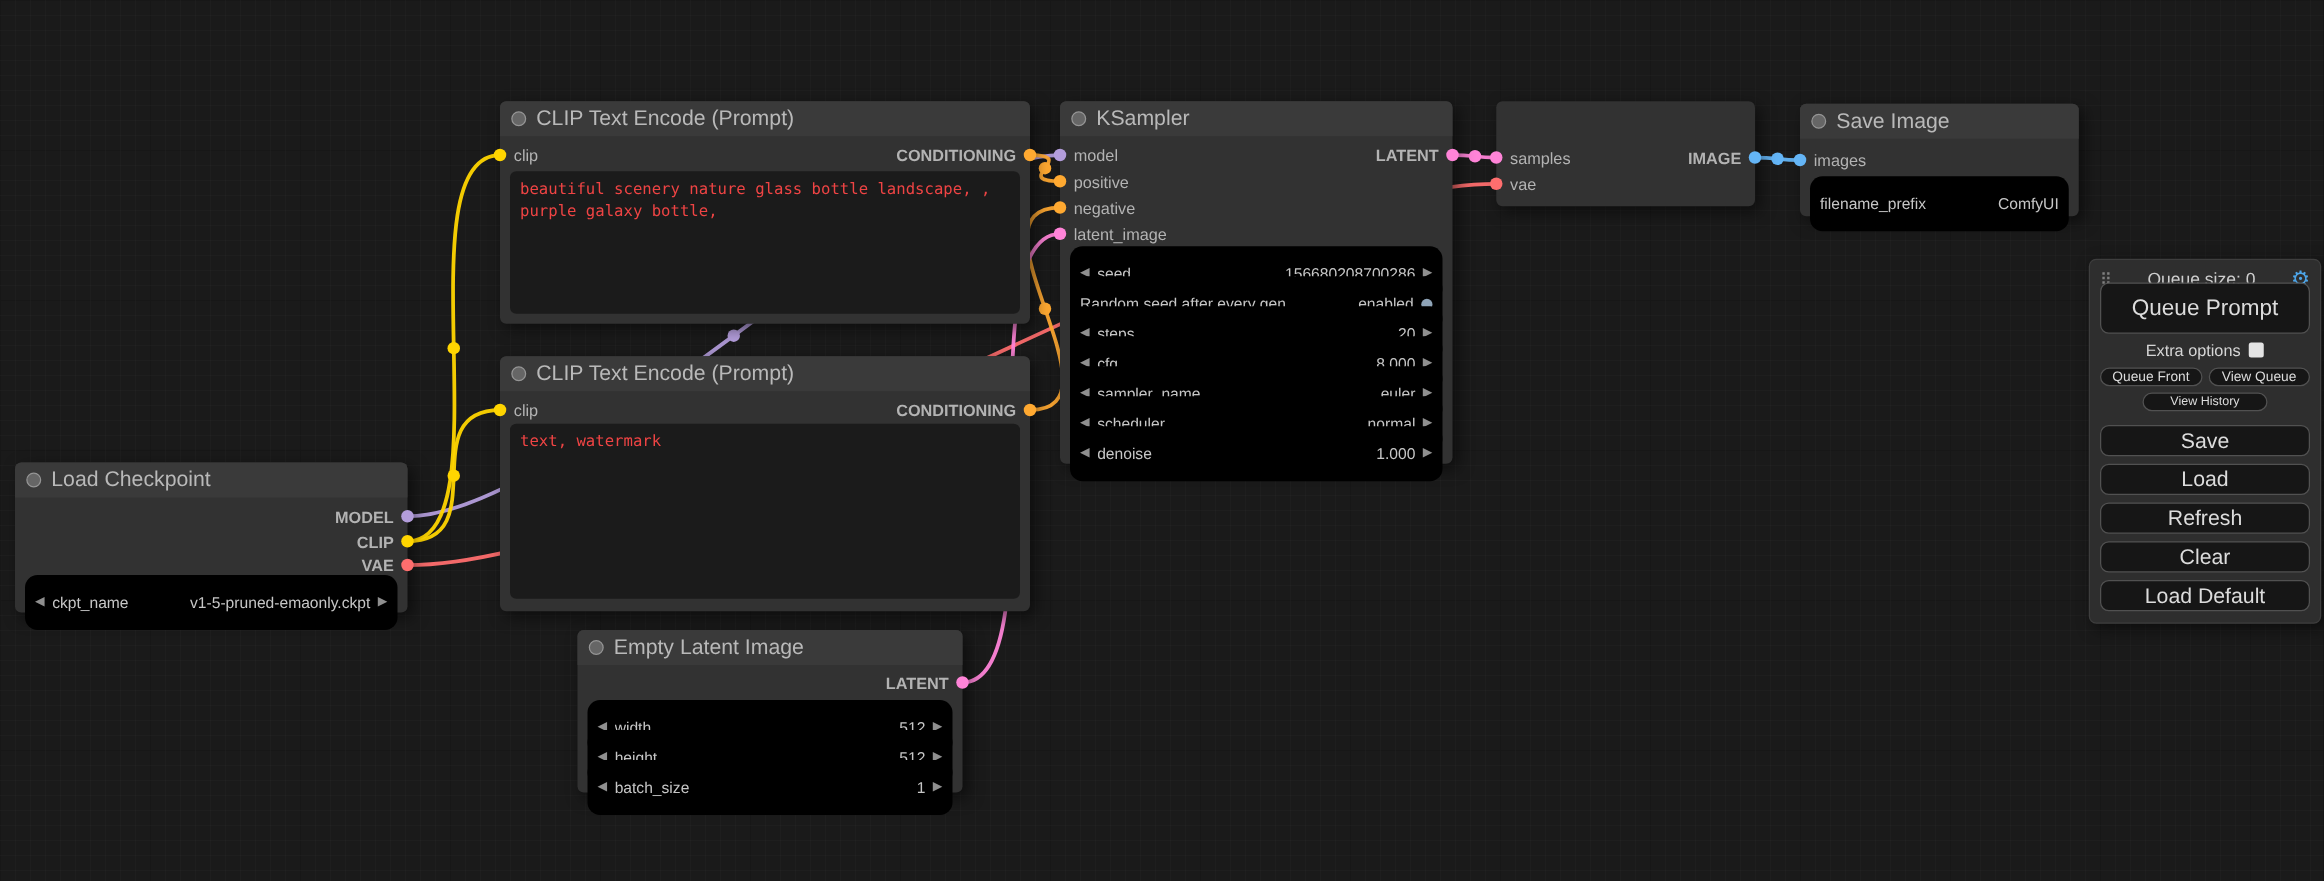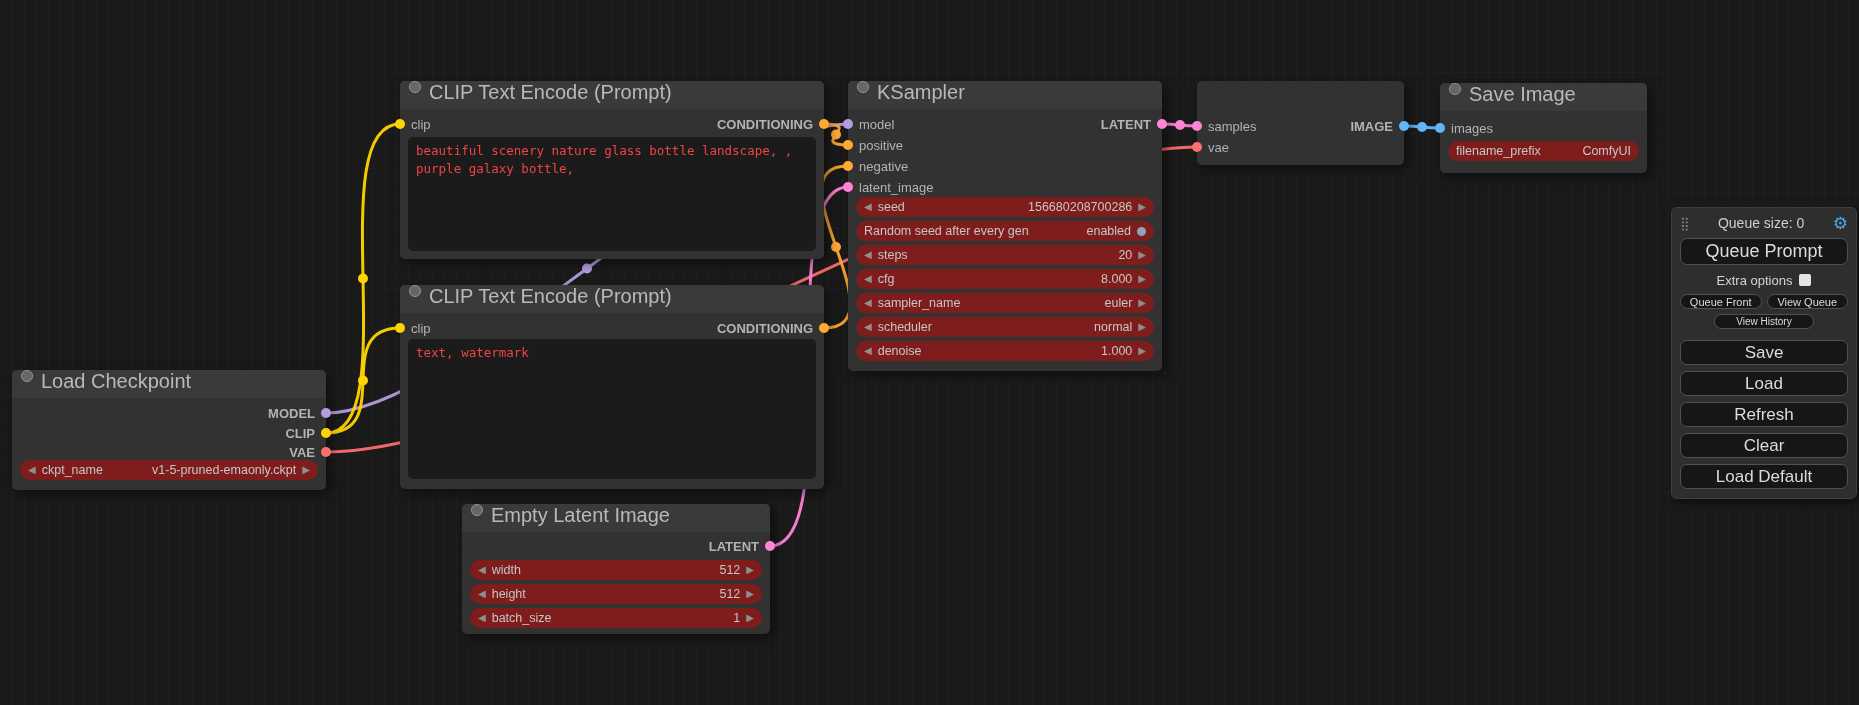--- a/index.html
+++ b/index.html
@@ -15,36 +15,36 @@
     font-family:"Liberation Sans", sans-serif;
   }
   svg.wires { position:absolute; left:0; top:0; z-index:1; }
   svg.wires path { fill:none; stroke-width:3; stroke-linecap:round; opacity:0.95; }
 
   .node {
     position:absolute; background:#323232; border-radius:5px; z-index:2;
     box-shadow:4px 4px 12px rgba(0,0,0,0.5);
   }
   .node-title {
-    height:28px; display:flex; gap:8px; padding:0 9px;
-    background:#3a3a3a; border-radius:5px 5px 0 0; color:#b9b9b9; font-size:20px;
+    height:28px; display:flex; align-items:center; gap:8px; padding:0 9px;
+    background:#3a3a3a; border-radius:5px 5px 0 0; color:#b9b9b9; font-size:17px;
     white-space:nowrap; overflow:hidden;
   }
   .title-dot { width:10px; height:10px; border-radius:50%; background:#666; border:1px solid #959595; flex:none; }
   .slot { position:absolute; height:20px; display:flex; align-items:center; gap:6px;
           color:#b3b3b3; font-size:13px; white-space:nowrap; z-index:2; }
   .slot.in  { left:-5px; }
   .slot.out { right:-5px; flex-direction:row-reverse;font-weight:bold; }
   .sdot { width:10px; height:10px; border-radius:50%; flex:none; }
   .c-model{background:#B39DDB} .c-clip{background:#FFD500} .c-vae{background:#FF6E6E}
   .c-cond{background:#FFA931} .c-latent{background:#FF84D8} .c-image{background:#64B5F6}
 
   .widget {
-    position:absolute; left:8px; right:8px; height:20px; background:#7f1d1d;
-    border-radius:10px; display:flex; align-items:center; gap:6px; padding:0 8px;
+    position:absolute; left:8px; right:8px; height:20px; background:#000000;
+    border-radius:10px; display:flex; align-items:center; gap:6px; padding:12px 8px;
     color:#c6c6c6; font-size:12.5px; white-space:nowrap;
   }
   .widget .arrow { color:#8f8f8f; font-size:10px; line-height:1; flex:none; }
   .widget .wname { flex:1; overflow:hidden; text-overflow:ellipsis; }
   .widget .wval  { }
   .toggle-dot { width:9px; height:9px; border-radius:50%; background:#8fa4b8; flex:none; }
 
   .textbox {
     position:absolute; left:8px; right:8px; background:#1b1b1b; border-radius:5px;
     color:#ef4444; font-family:"DejaVu Sans Mono", monospace; font-size:12.5px;
@@ -261,42 +261,42 @@
     <div class="slot in" style="top:56px">
       <span class="sdot c-vae"></span>
       <span>vae</span>
     </div>
     <div class="slot out" style="top:35px">
       <span class="sdot c-image"></span>
       <span>IMAGE</span>
     </div>
   </div>
 
-  <div class="node" style="left:1440px;top:83px;width:207px;height:90px">
+  <div class="node" style="left:1440px;top:83px;width:223px;height:90px">
     <div class="node-title">
       <span class="title-dot"></span>
       <span>Save Image</span>
     </div>
     <div class="slot in" style="top:35px">
       <span class="sdot c-image"></span>
       <span>images</span>
     </div>
     <div class="widget" style="top:58px">
       <span class="wname">filename_prefix</span>
       <span class="wval">ComfyUI</span>
     </div>
   </div>
 
   <div class="menu-panel">
     <div class="menu-header">
       <span class="drag-handle">⣿</span>
       <span>Queue size: 0</span>
       <span class="gear">⚙</span>
     </div>
-    <div class="btn" style="top:30px;height:27px;font-size:18px">Queue Prompt</div>
+    <div class="btn" style="top:18px;height:41px;font-size:18px">Queue Prompt</div>
     <div class="extra-row">
       <span>Extra options</span>
       <span class="checkbox"></span>
     </div>
     <div class="small-row">
       <div class="btn small">Queue Front</div>
       <div class="btn small">View Queue</div>
     </div>
     <div class="btn" style="top:106px;left:42px;right:42px;height:15px;font-size:10px;border-radius:8px">View History</div>
     <div class="btn" style="top:132px;height:25px">Save</div>

